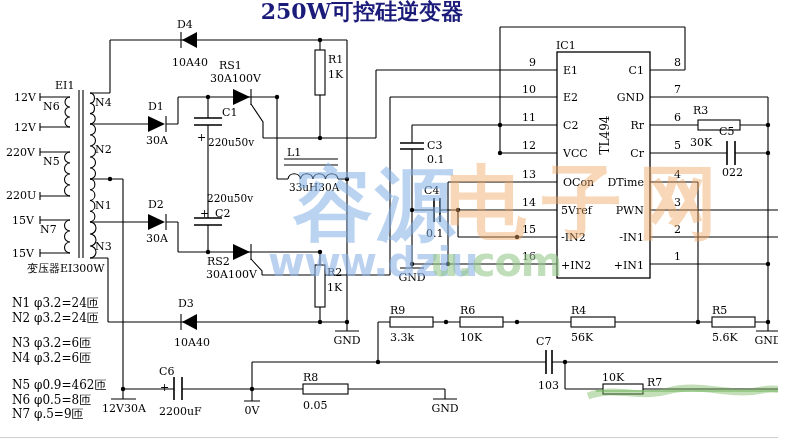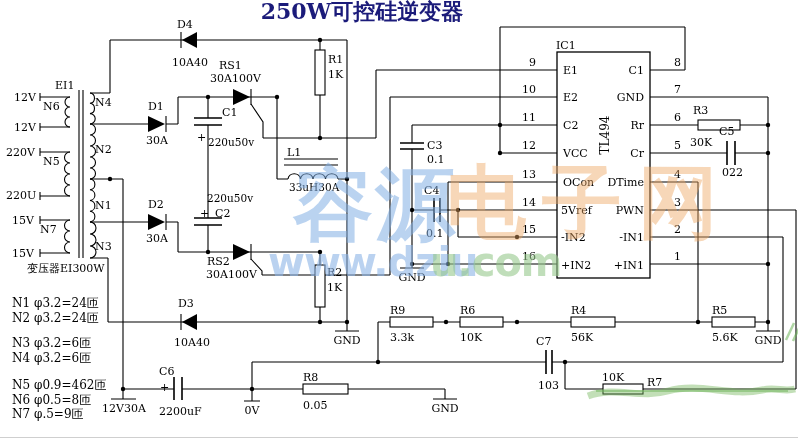--- a/index.html
+++ b/index.html
@@ -1,17 +1,17 @@
 <!DOCTYPE html>
 <html><head>
 <meta charset="utf-8">
 <style>
   html,body{margin:0;padding:0;background:#fff;}
   .stage{position:relative;width:778px;height:439px;background:#ffffff;overflow:hidden;
-         font-family:"DejaVu Serif","Liberation Serif",serif;padding-left:20px;}
+         font-family:"DejaVu Serif","Liberation Serif",serif;}
   svg{position:absolute;left:0;top:0;}
   svg text{font-family:"DejaVu Serif","Liberation Serif",serif;fill:#000;font-size:11px;}
   text.small{font-size:10.5px;}
   text.note{font-size:12px;}
   text.title{font-size:22px;font-weight:bold;fill:#1b1b7a;}
   text.wm-blue{font-family:"DejaVu Sans","Liberation Sans",sans-serif;font-weight:bold;}
   .wire{stroke:#000;stroke-width:1.1;fill:none;}
   .thin{stroke:#000;stroke-width:1.1;fill:none;}
   .comp{fill:#fff;stroke:#000;stroke-width:1.1;}
   .blk{fill:#000;stroke:none;}

